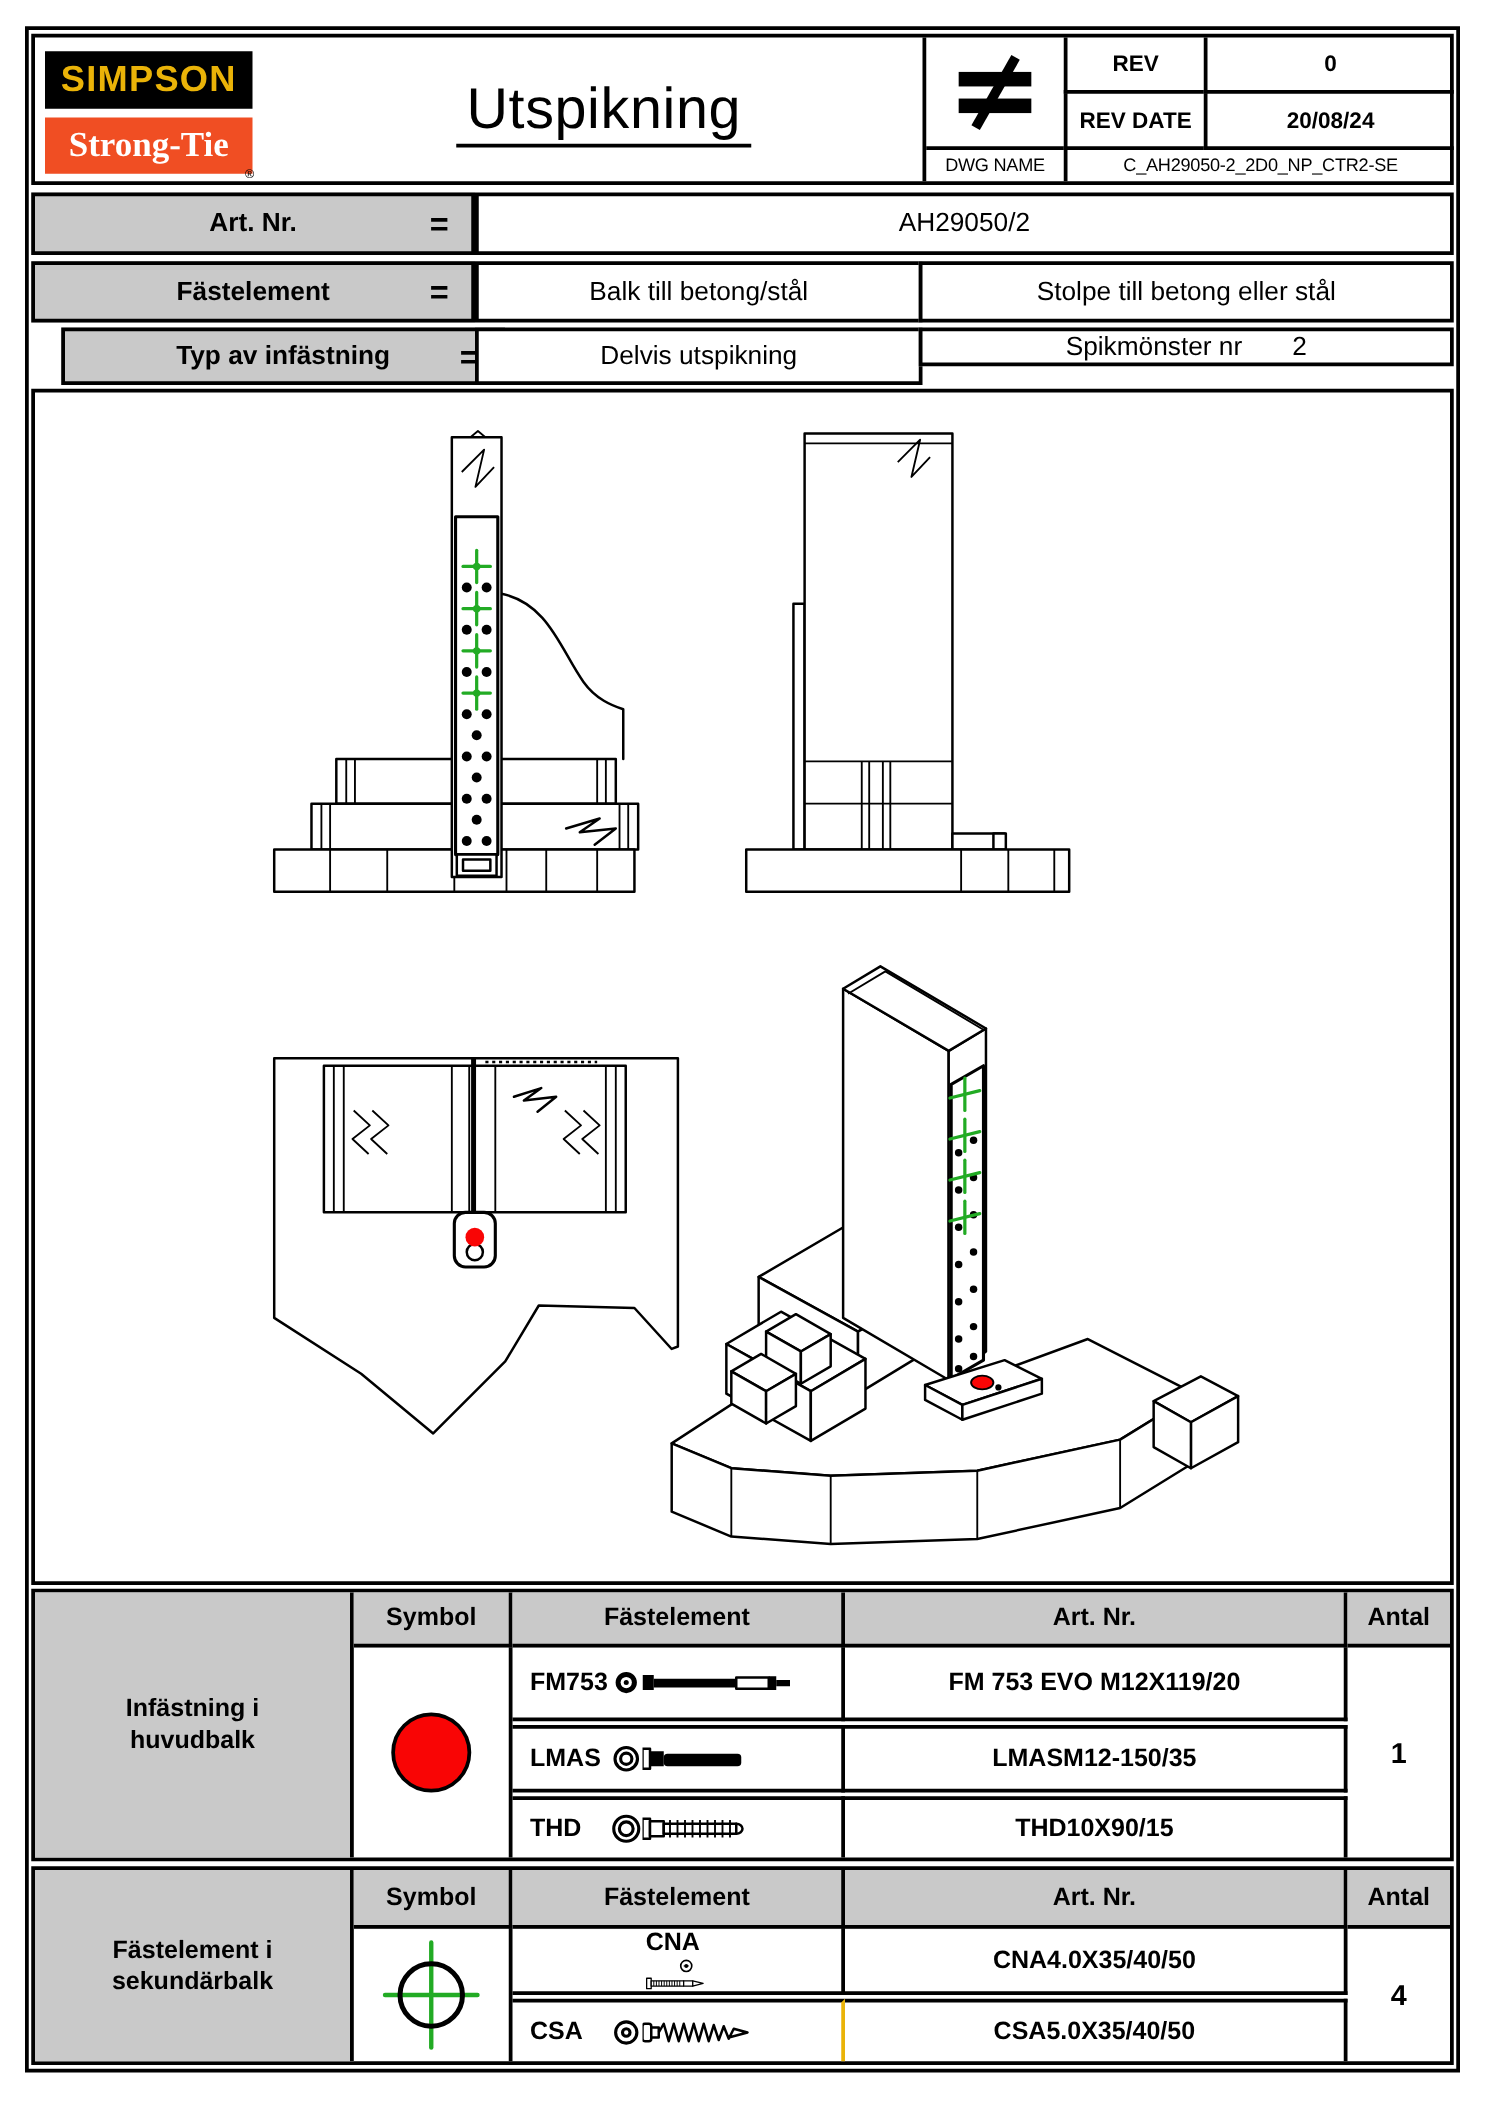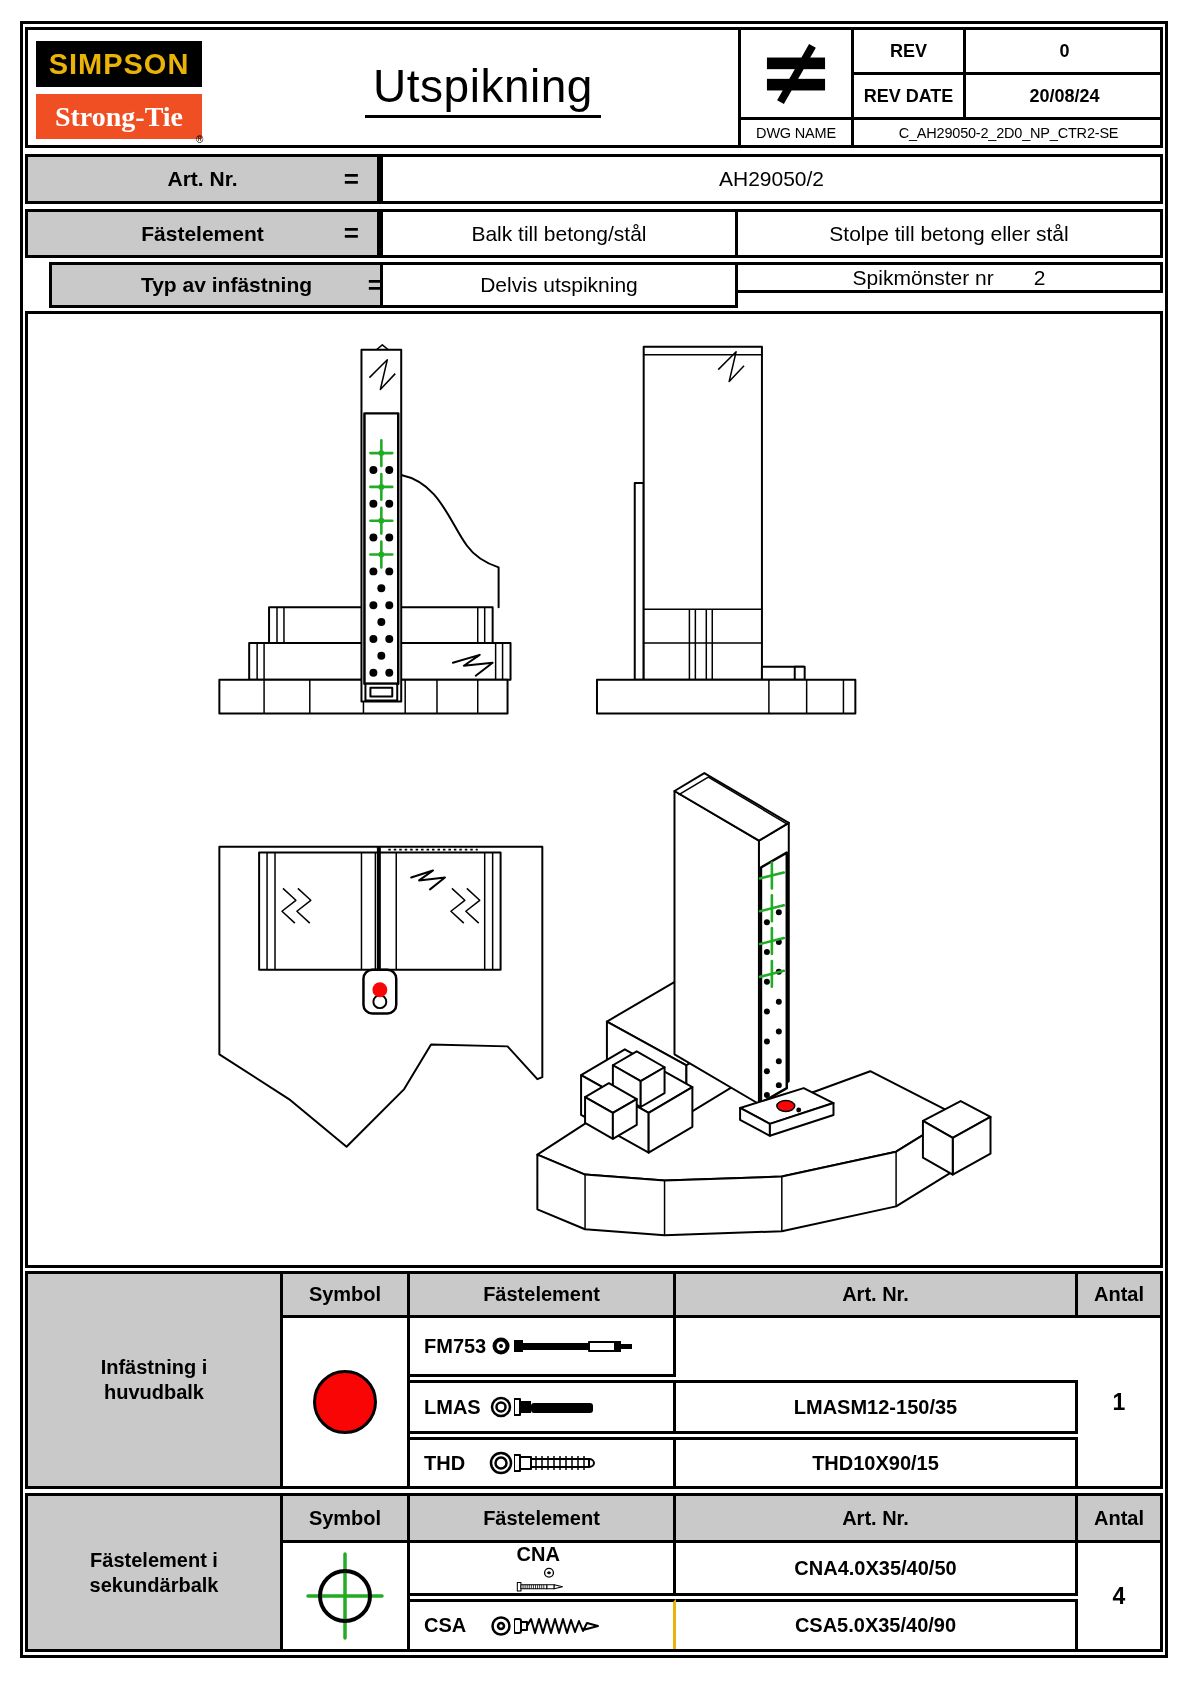--- a/index.html
+++ b/index.html
@@ -331,20 +331,21 @@
           <circle cx="13" cy="13" r="2" class="blk"></circle>
       </svg>
       <svg width="122" height="26" viewBox="0 0 122 26">
         <rect x="0" y="7" width="9" height="12" class="blk"></rect>
           <rect x="9" y="10" width="66" height="7" class="blk"></rect>
         <rect x="75" y="9" width="26" height="9" class="fw" style="stroke-width:2"></rect>
         <rect x="101" y="8" width="6" height="11" class="blk"></rect>
           <rect x="107" y="11" width="11" height="5" class="blk"></rect>
       </svg>
     </div>
+    <div class="abs cell artv" style="left:648px;top:44px;width:402px;height:59px;border-right:3px solid #000;border-bottom:3px solid #000;">FM 753 EVO M12X119/20</div>
 
     <div class="abs fastrow" style="left:382px;top:106px;width:266px;height:54px;border-right:3px solid #000;border-top:3px solid #000;border-bottom:3px solid #000;">
       <span class="fname">LMAS</span>
       <svg width="26" height="26" viewBox="0 0 26 26">
         <circle cx="13" cy="13" r="9" class="ln" style="stroke-width:2.5"></circle>
           <circle cx="13" cy="13" r="4.5" class="ln" style="stroke-width:2.5"></circle>
       </svg>
       <svg width="122" height="26" viewBox="0 0 122 26">
         <rect x="0" y="5" width="6" height="16" class="fw" style="stroke-width:2"></rect>
         <rect x="6" y="7" width="11" height="12" class="blk"></rect>
@@ -430,18 +431,18 @@
       <svg width="26" height="26" viewBox="0 0 26 26">
         <circle cx="13" cy="13" r="8.5" class="ln" style="stroke-width:2.5"></circle>
         <circle cx="13" cy="13" r="3" class="ln" style="stroke-width:2.5"></circle>
       </svg>
       <svg width="122" height="26" viewBox="0 0 122 26">
         <rect x="0" y="6" width="7" height="14" rx="2" class="fw" style="stroke-width:2"></rect>
         <rect x="7" y="9" width="6" height="8" class="fw" style="stroke-width:2"></rect>
         <path d="M13,13 L17,6 L21,20 L25,6 L29,20 L33,6 L37,20 L41,6 L45,20 L49,6 L53,20 L57,7 L61,19 L65,8 L69,18 L73,10 L84,13 L69,17" fill="none" stroke="#000" stroke-width="2" stroke-linejoin="round"></path>
       </svg>
     </div>
-    <div class="abs cell artv" style="left:648px;top:103px;width:402px;height:50px;border-right:3px solid #000;border-top:3px solid #000;">CSA5.0X35/40/90</div>
+    <div class="abs cell artv" style="left:648px;top:103px;width:402px;height:50px;border-right:3px solid #000;border-top:3px solid #000;">CSA5.0X35/40/50</div>
 
     <div class="abs cell qty" style="left:1050px;top:47px;width:82px;height:106px;">4</div>
   </div>
 
 </div>
 
 </body></html>

